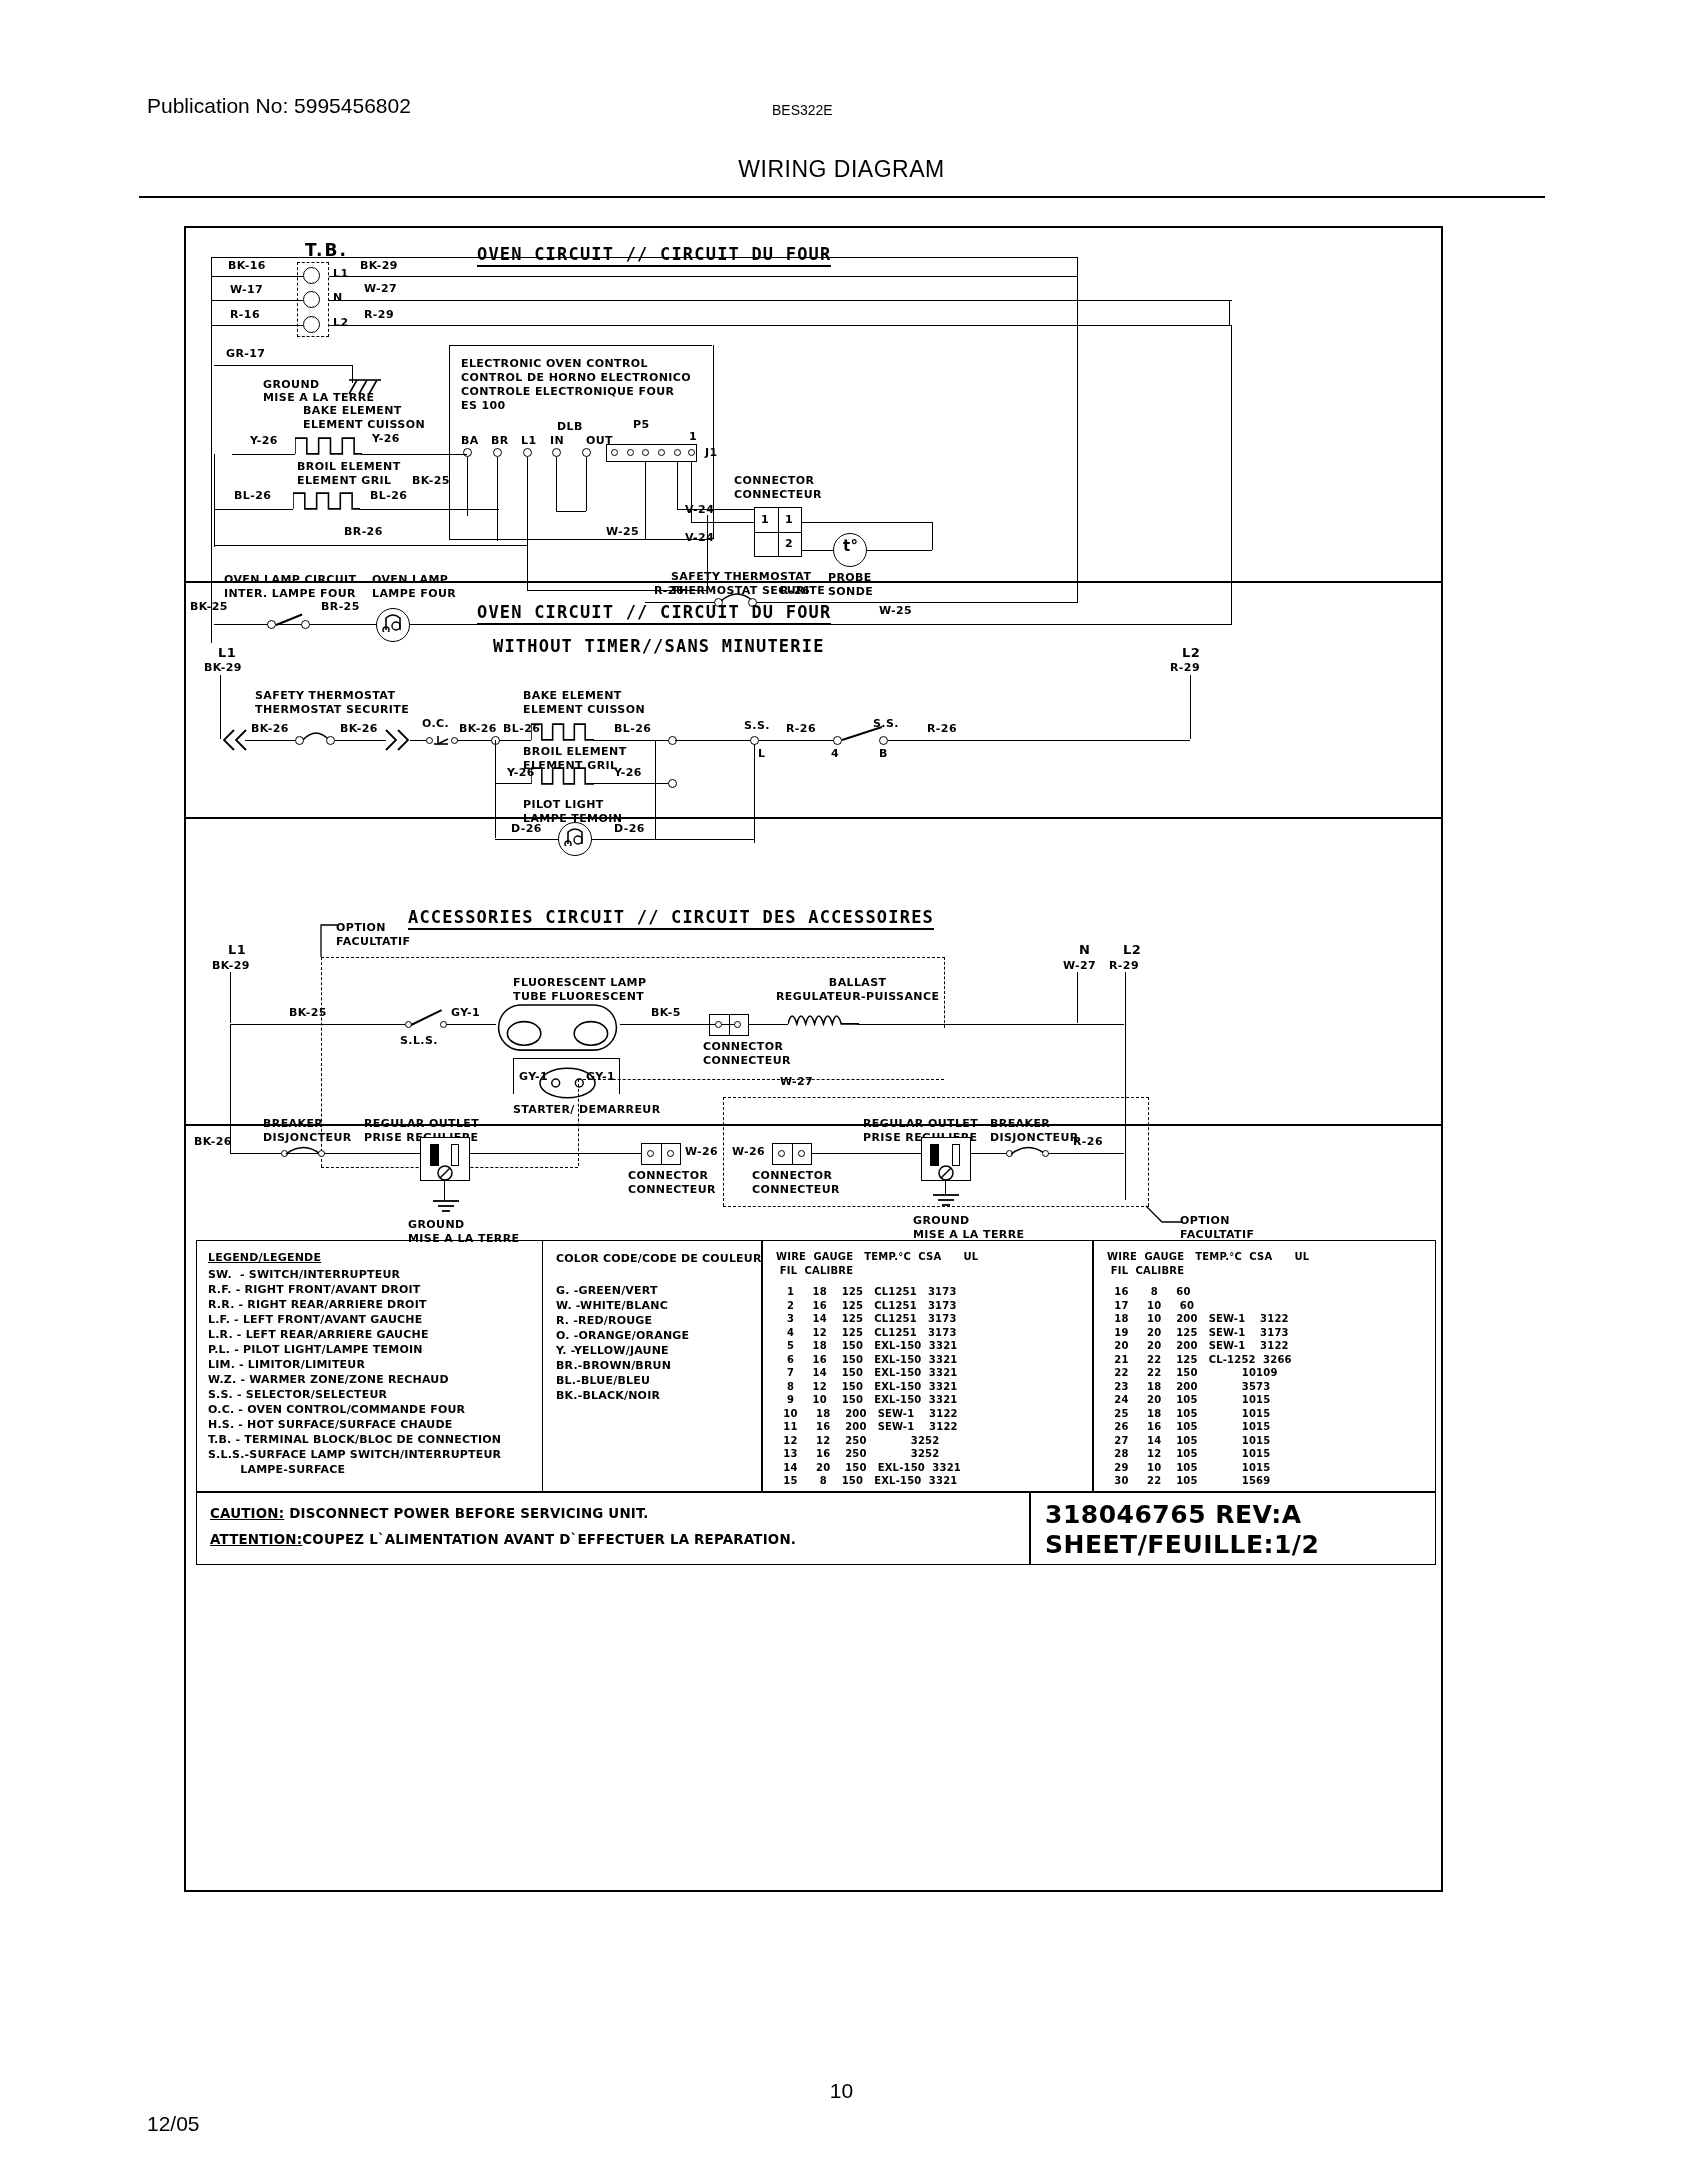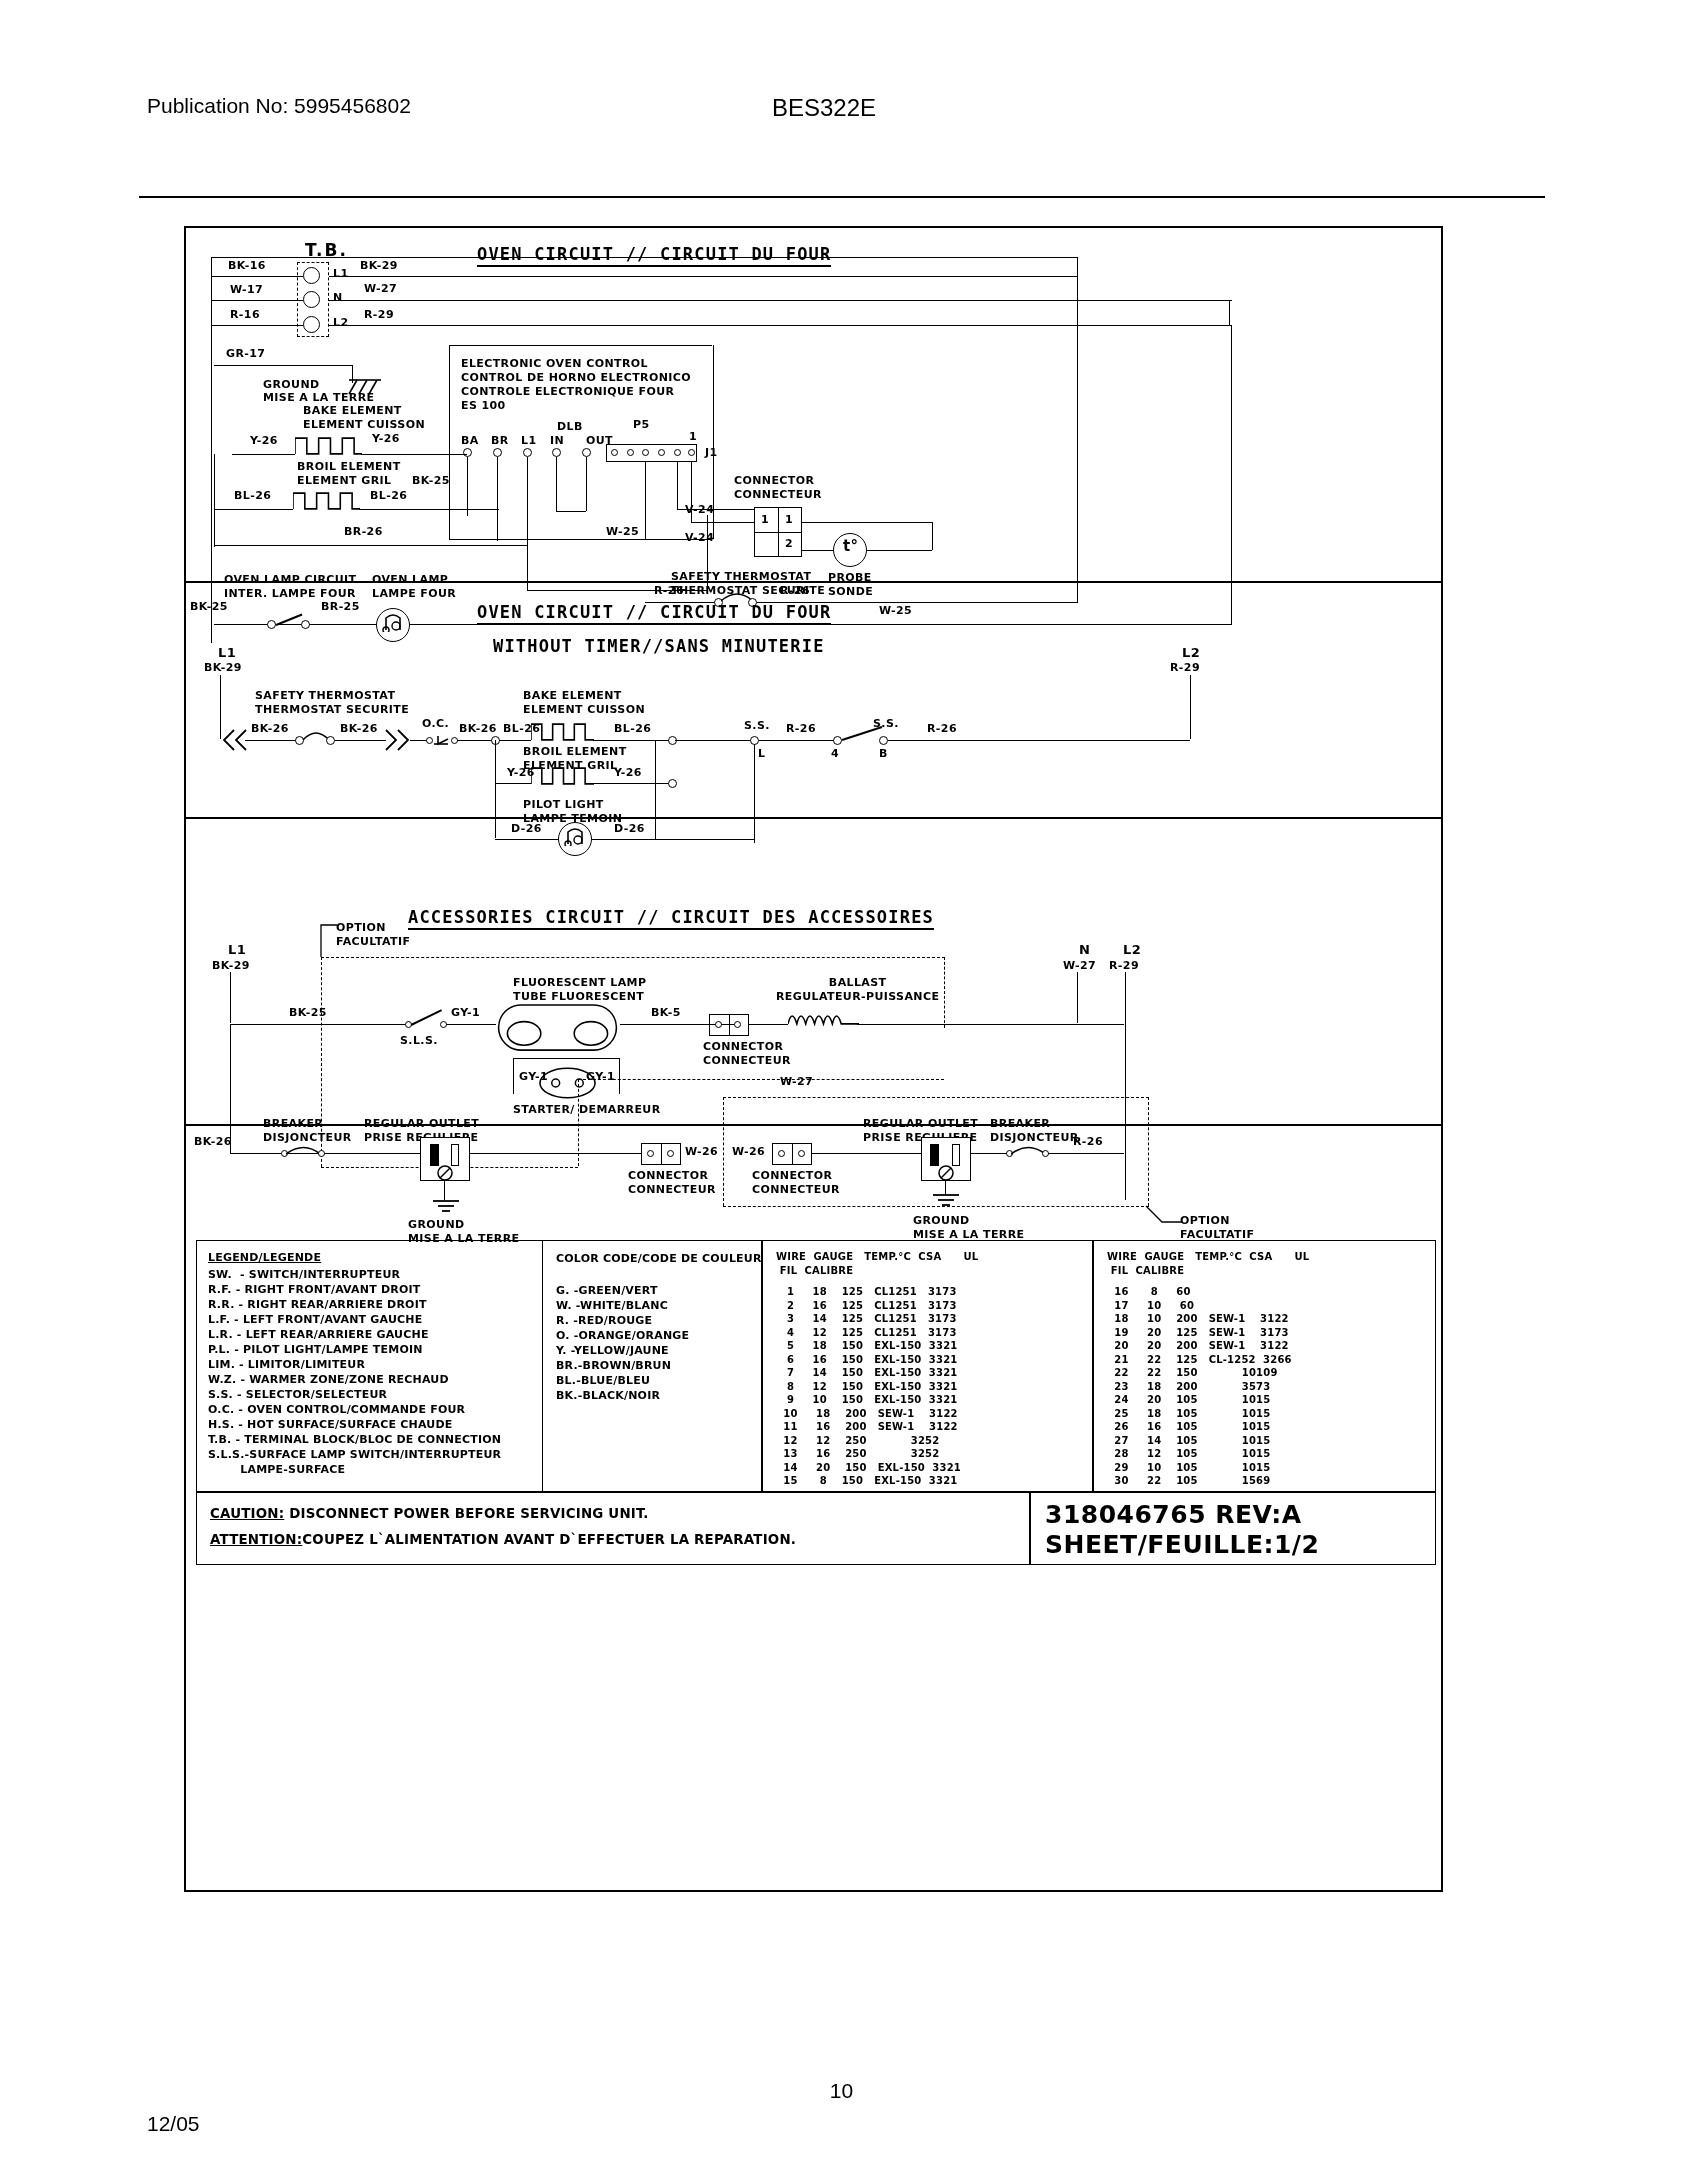--- a/index.html
+++ b/index.html
@@ -2,21 +2,21 @@
 <html><head>
 <meta charset="utf-8">
 <style>
   html,body{margin:0;padding:0;background:#fff;}
   body{width:1683px;height:2178px;position:relative;font-family:"Liberation Sans",sans-serif;color:#000;}
   .page{position:absolute;left:0;top:0;width:1683px;height:2178px;}
 
   
   .hdr{position:absolute;top:94px;left:0;width:1683px;height:30px;}
   .hdr .pub{position:absolute;left:147px;top:0;font-size:21px;}
-  .hdr .model{position:absolute;left:772px;top:0;font-size:24px;text-align:right;}
+  .hdr .model{position:absolute;left:772px;top:8px;font-size:14px;text-align:right;}
   .wd-title{position:absolute;top:156px;left:0;width:1683px;text-align:center;font-size:23px;letter-spacing:0.5px;}
   .hrule{position:absolute;left:139px;top:196px;width:1406px;border-top:2px solid #000;}
 
   
   .foot-left{position:absolute;left:147px;top:2079px;font-size:21px;margin-top:33px;}
   .foot-mid{position:absolute;left:0;top:2079px;width:1683px;text-align:center;font-size:21px;}
 
   
   .frame{position:absolute;left:184px;top:226px;width:1259px;height:1666px;border:2px solid #000;box-sizing:border-box;}
   .sec-div{position:absolute;left:0;width:100%;border-top:2px solid #000;}
@@ -48,20 +48,21 @@
 </style>
 </head>
 <body>
 
 <div class="page">
 
   <div class="hdr">
     <div class="pub">Publication No: 5995456802</div>
     <div class="model">BES322E</div>
   </div>
+  <div class="wd-title">WIRING DIAGRAM</div>
   <div class="hrule"></div>
 
   <div class="frame">
 
     <div class="sec-div" style="top:353px"></div>
     <div class="sec-div" style="top:589px"></div>
     <div class="sec-div" style="top:896px"></div>
 
     <div>
 

